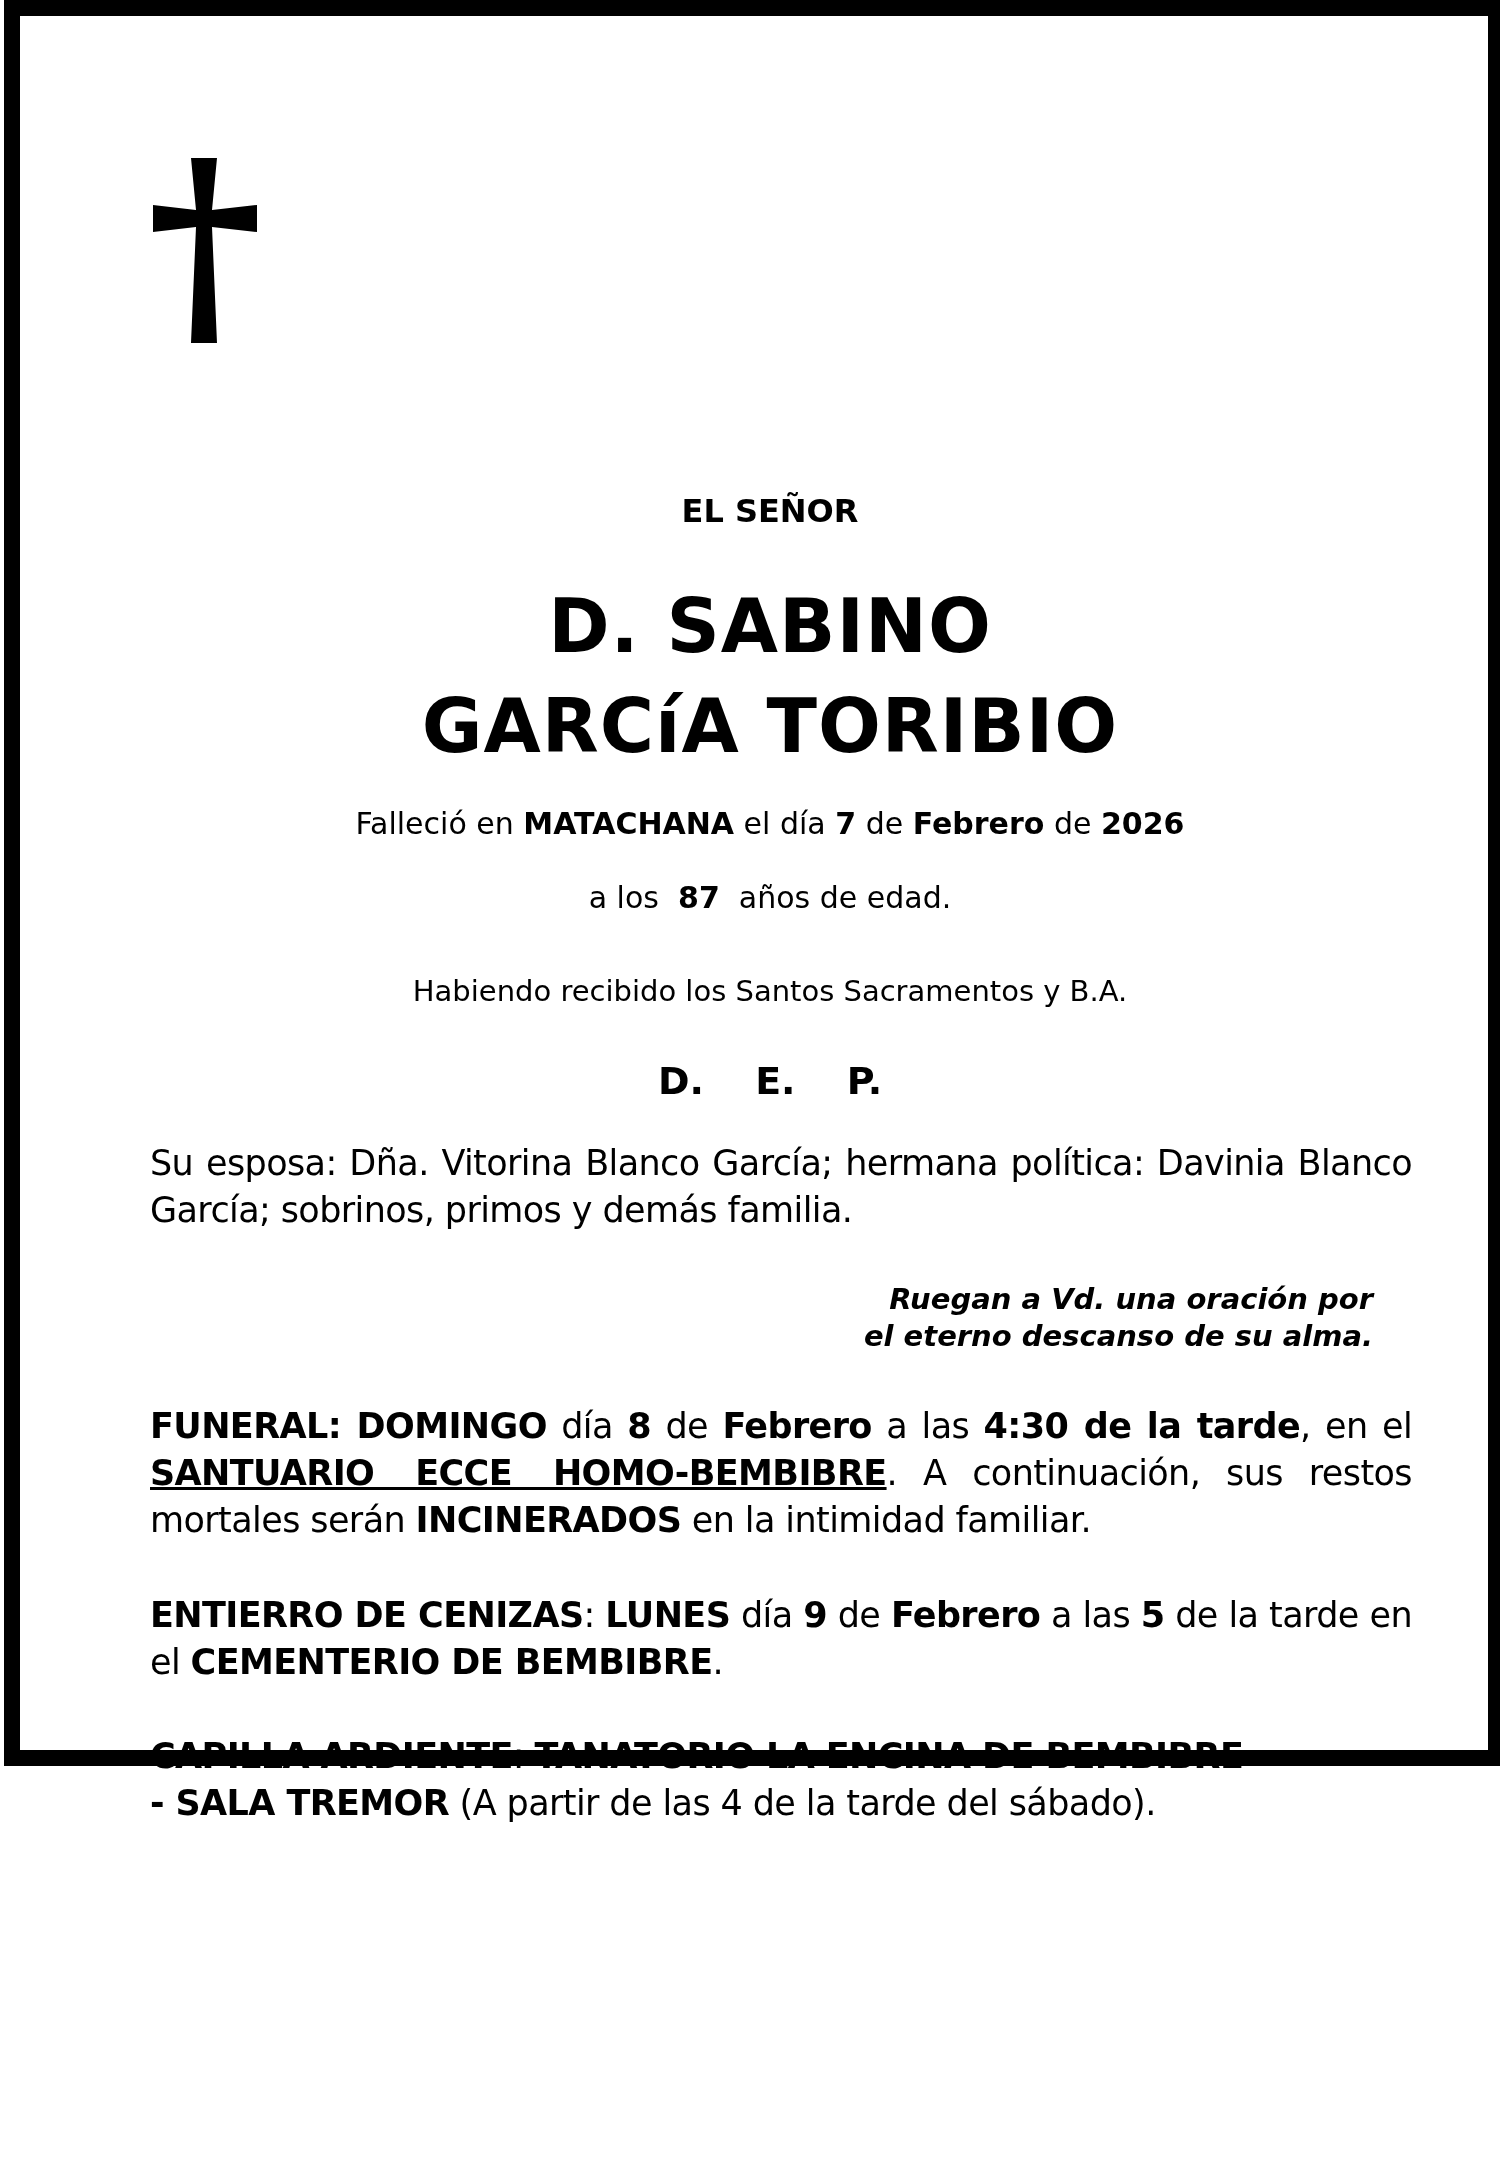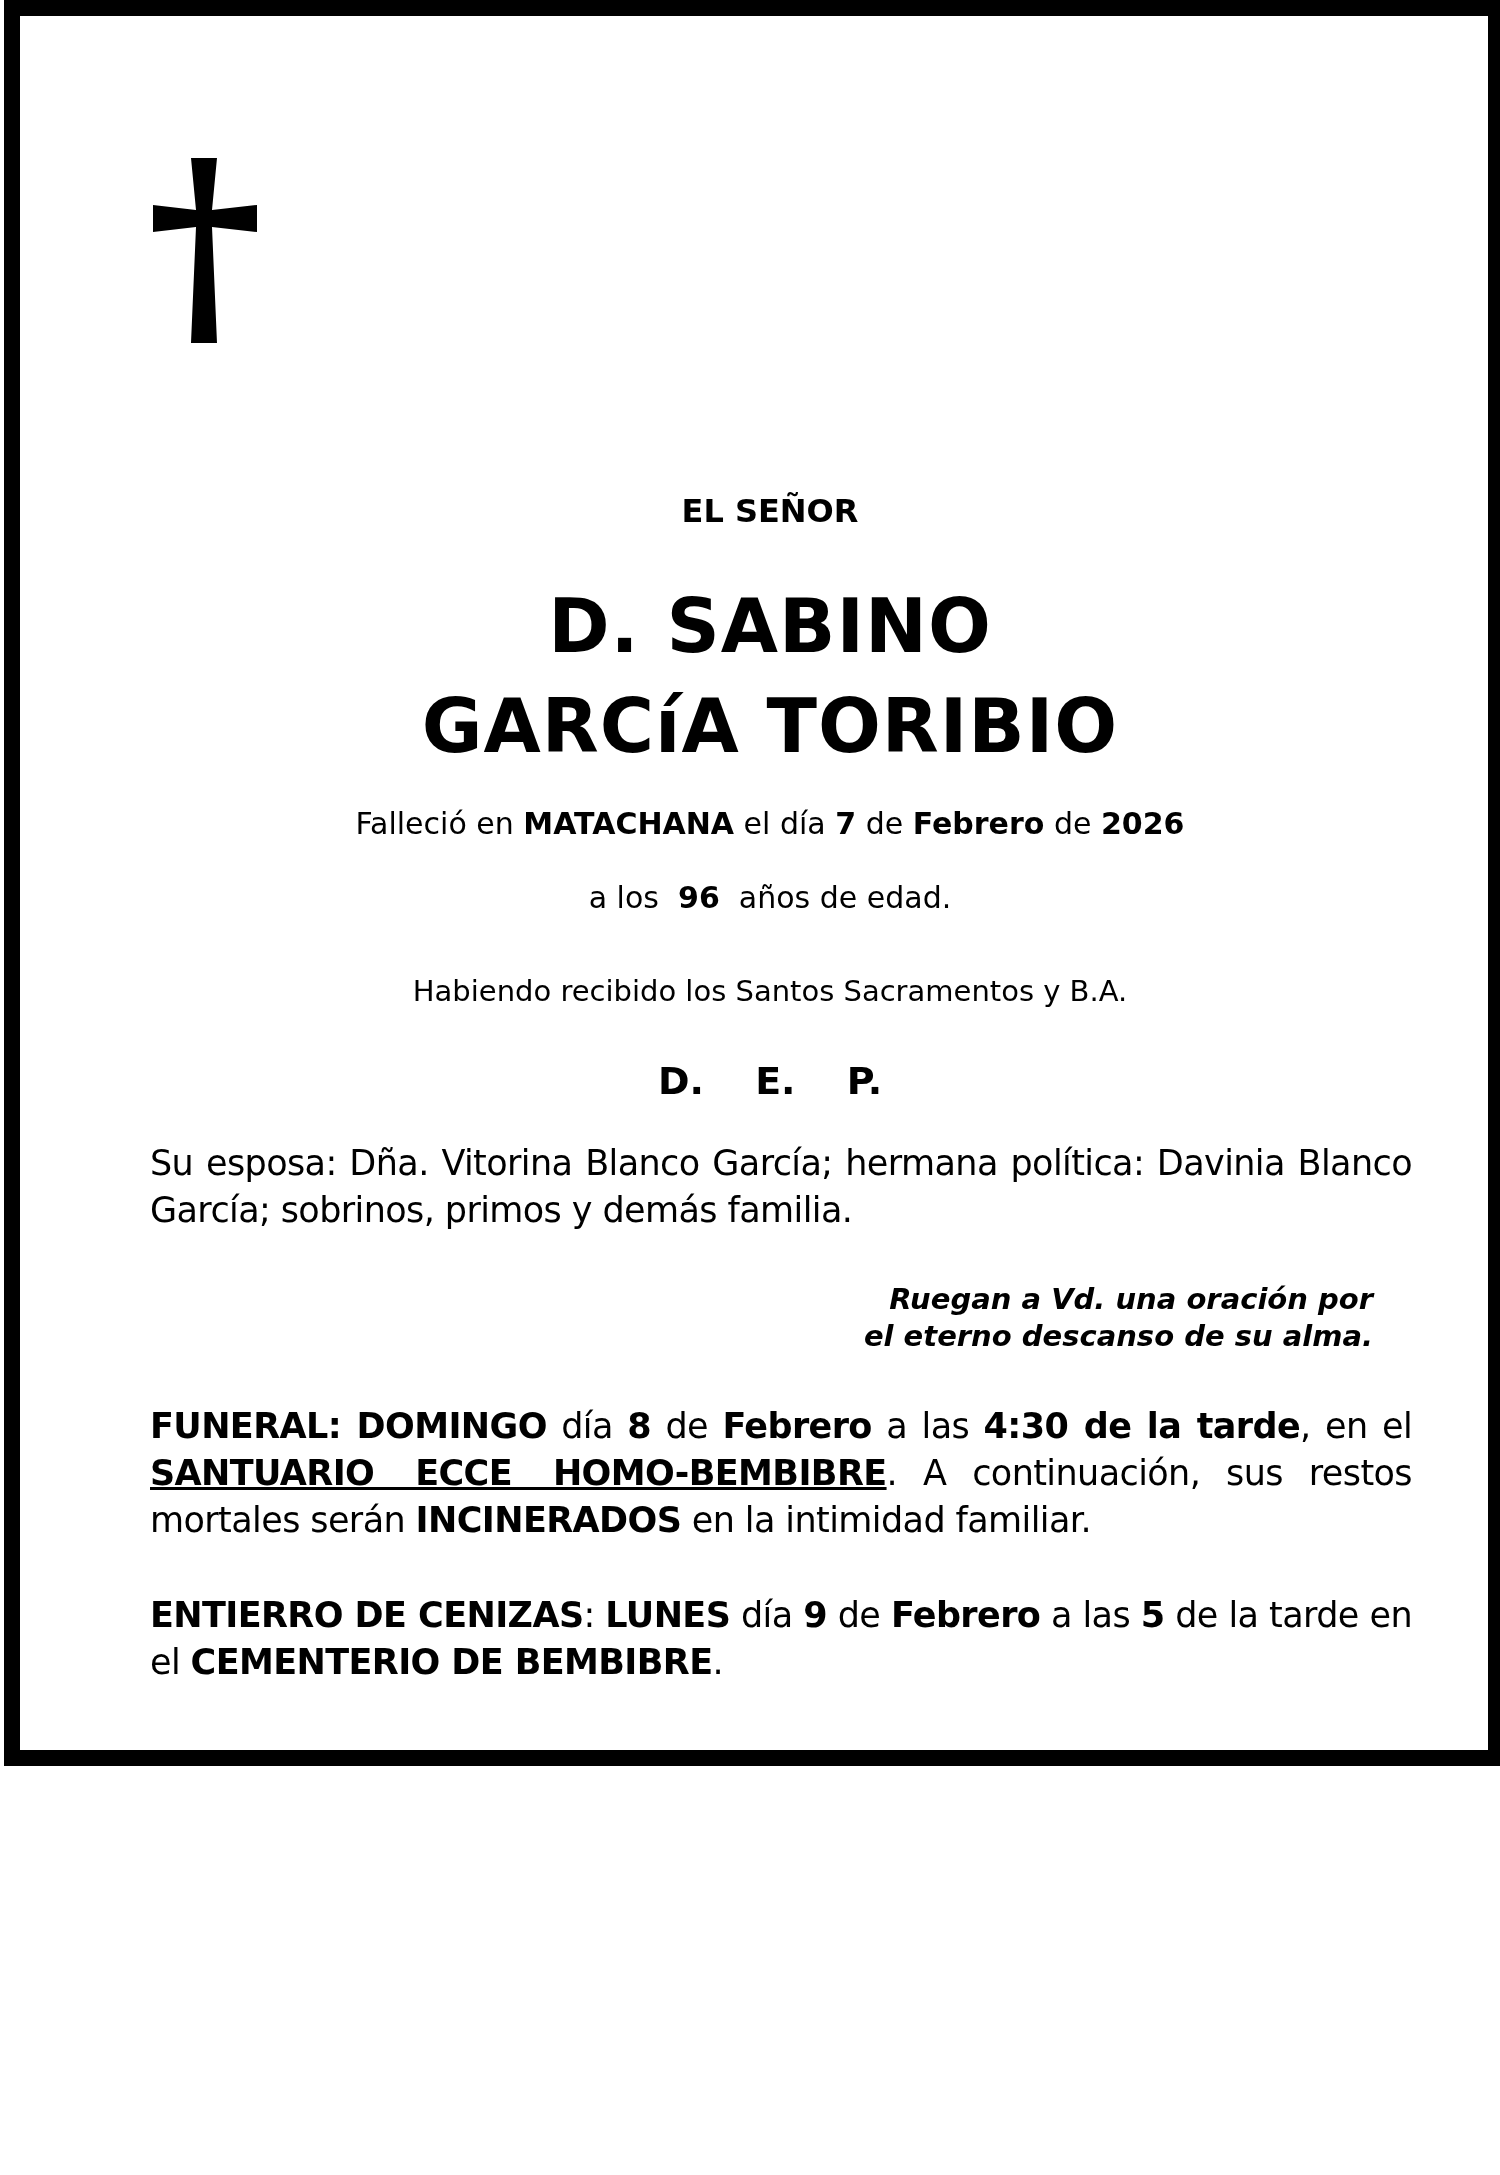--- a/index.html
+++ b/index.html
@@ -38,32 +38,36 @@
 
   <div class="center intro">EL SEÑOR</div>
 
   <div class="center name">
     <div>D. SABINO</div>
     <div>GARCíA TORIBIO</div>
   </div>
 
   <div class="center died"><span>Falleció en </span><span class="b">MATACHANA</span><span> el día </span><span class="b">7</span><span> de </span><span class="b">Febrero</span><span> de </span><span class="b">2026</span></div>
 
-  <div class="center age" style="white-space:pre"><span>a los </span> <span class="b">96</span> <span> años de edad.</span></div>
+  <div class="center age" style="white-space:pre"><span>a los </span> <span class="b">87</span> <span> años de edad.</span></div>
 
   <div class="center sacr">Habiendo recibido los Santos Sacramentos y B.A.</div>
 
   <div class="center dep">D. E. P.</div>
 
   <div class="para family">Su esposa: Dña. Vitorina Blanco García; hermana política: Davinia Blanco García; sobrinos, primos y demás familia.</div>
 
   <div class="pray">
     <div>Ruegan a Vd. una oración por</div>
     <div>el eterno descanso de su alma.</div>
   </div>
 
   <div class="para funeral"><span class="b">FUNERAL: DOMINGO</span><span> día </span><span class="b">8</span><span> de </span><span class="b">Febrero</span><span> a las </span><span class="b">4:30 de la tarde</span><span>, en el </span><span class="b ws">SANTUARIO  ECCE HOMO-BEMBIBRE</span><span>. A continuación, sus restos mortales serán </span><span class="b">INCINERADOS</span><span> en la intimidad familiar.</span></div>
 
   <div class="para entierro"><span class="b">ENTIERRO DE CENIZAS</span><span>: </span><span class="b">LUNES</span><span> día </span><span class="b">9</span><span> de </span><span class="b">Febrero</span><span> a las </span><span class="b">5</span><span> de la tarde en el </span><span class="b">CEMENTERIO DE BEMBIBRE</span><span>.</span></div>
 
+  <div class="para capilla">
+    <div><span class="b">CAPILLA ARDIENTE</span><span>: </span><span class="b">TANATORIO LA ENCINA DE BEMBIBRE</span></div>
+    <div><span class="b">- SALA TREMOR</span><span> (A partir de las 4 de la tarde del sábado).</span></div>
+  </div>
 
 
 </div>
 
 </body></html>

